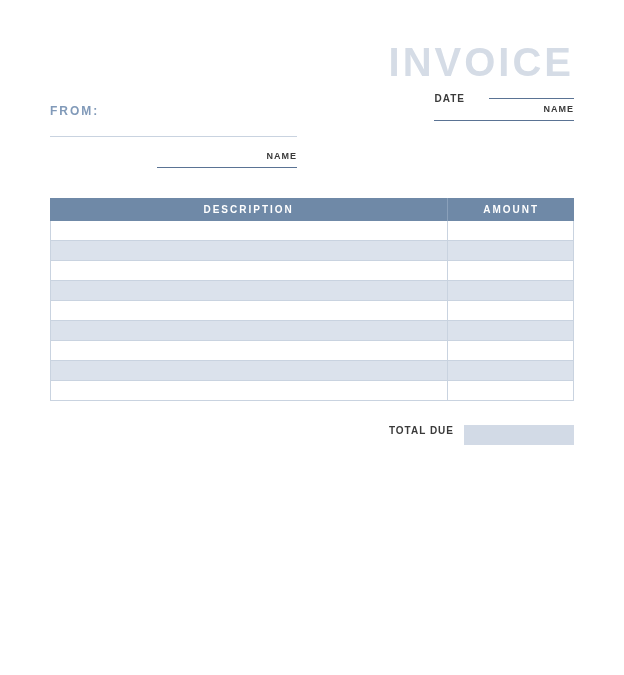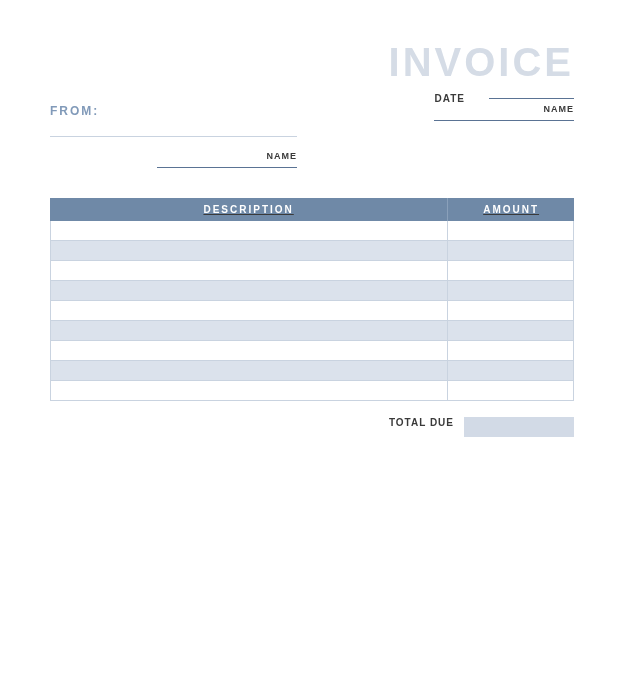--- a/index.html
+++ b/index.html
@@ -63,22 +63,21 @@
     }
     .name-line {
       flex-grow: 0;
       width: 140px;
       border-bottom: 1px solid #5a7394;
     }
     table.items {
       width: 100%;
       border-collapse: separate;
       border-spacing: 0;
-      margin-bottom: 16px;
-      text-decoration: underline;
+      margin-bottom: 24px;
     }
     table.items th {
       background: #6f89a7;
       color: #fff;
       font-size: 10px;
       font-weight: 600;
       letter-spacing: 2px;
       padding: 6px 0;
       text-align: center;
     }

